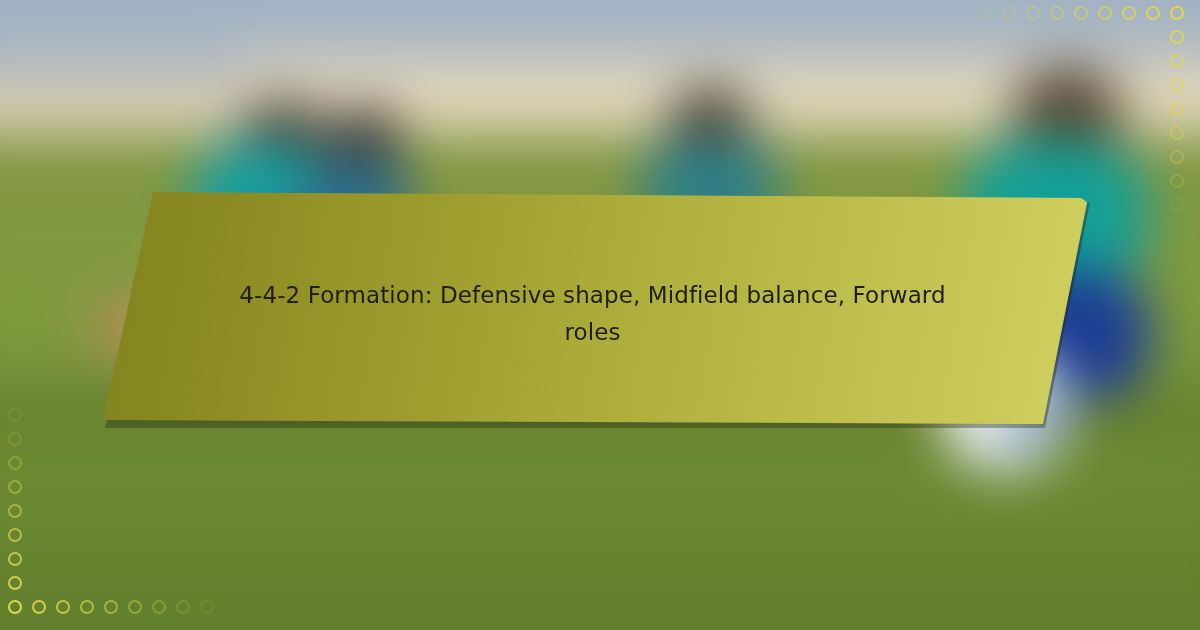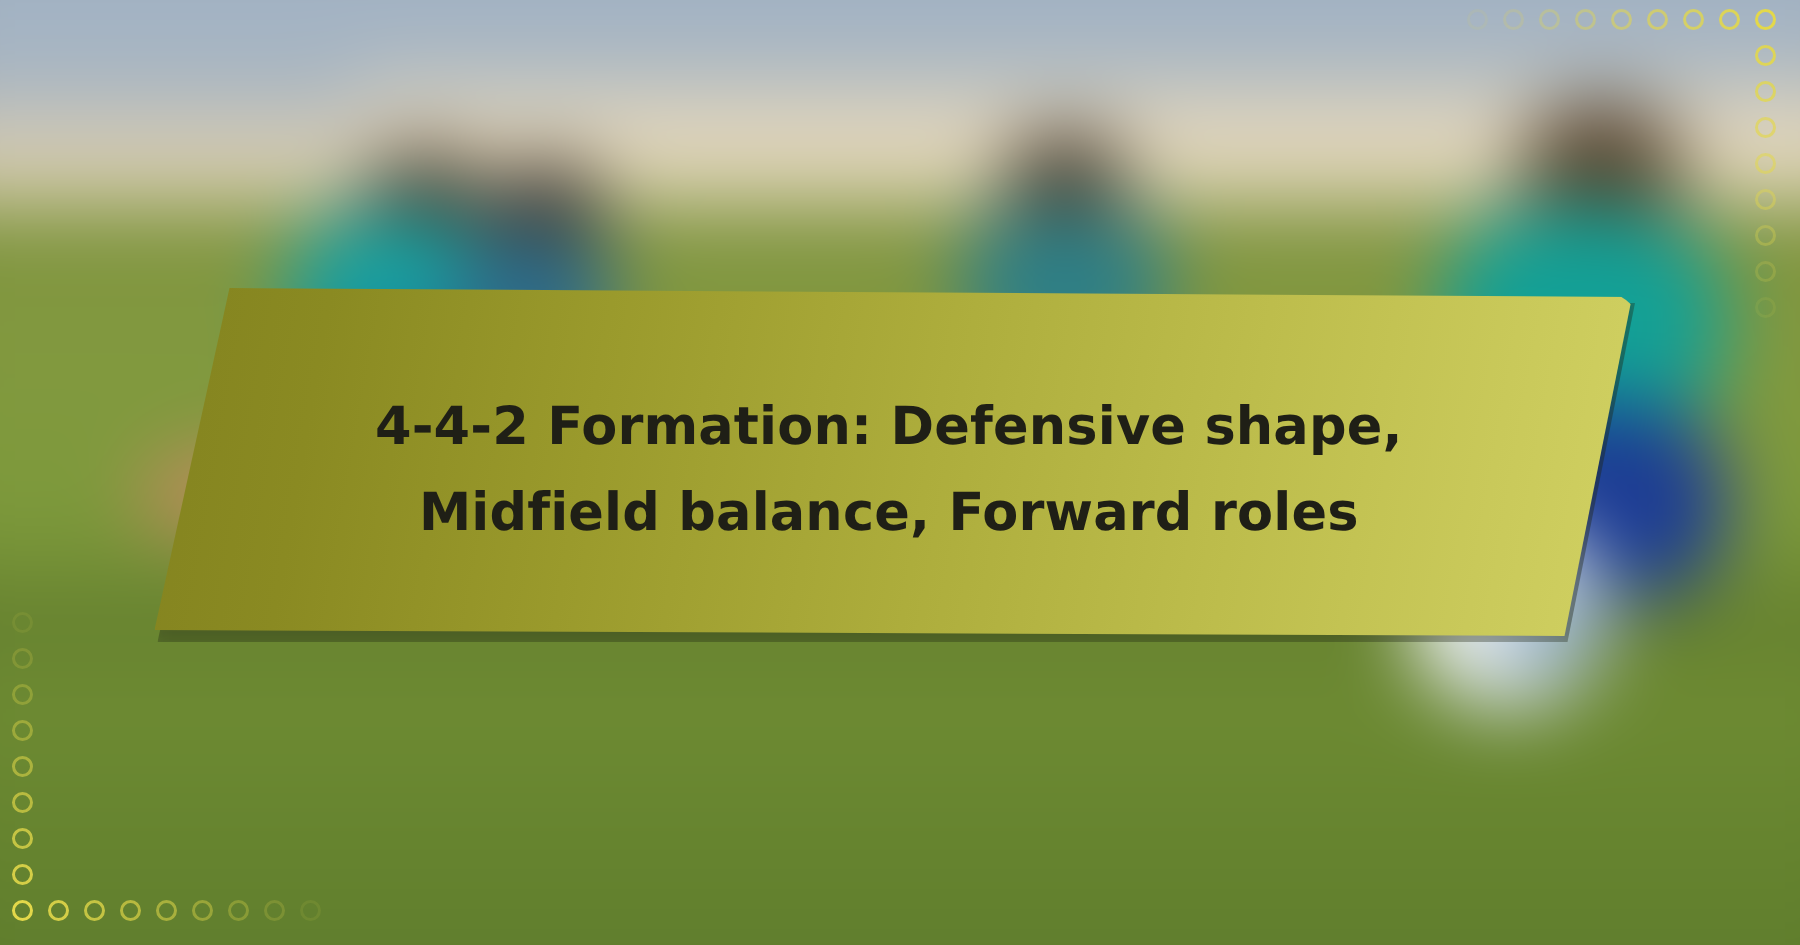--- a/index.html
+++ b/index.html
@@ -148,22 +148,22 @@
     inset: 0;
     display: flex;
     align-items: center;
     justify-content: center;
     padding: 0 120px 0 110px;
     box-sizing: border-box;
   }
   .card-title {
     margin: 0;
     text-align: center;
-    font-size: 35px;
-    font-weight: 700;
+    font-size: 23px;
+    font-weight: 400;
     line-height: 1.62;
     color: #1f1f16;
     letter-spacing: 0.1px;
     max-width: 760px;
   }
 </style>
 </head>
 <body>
 
 <div id="stage">

